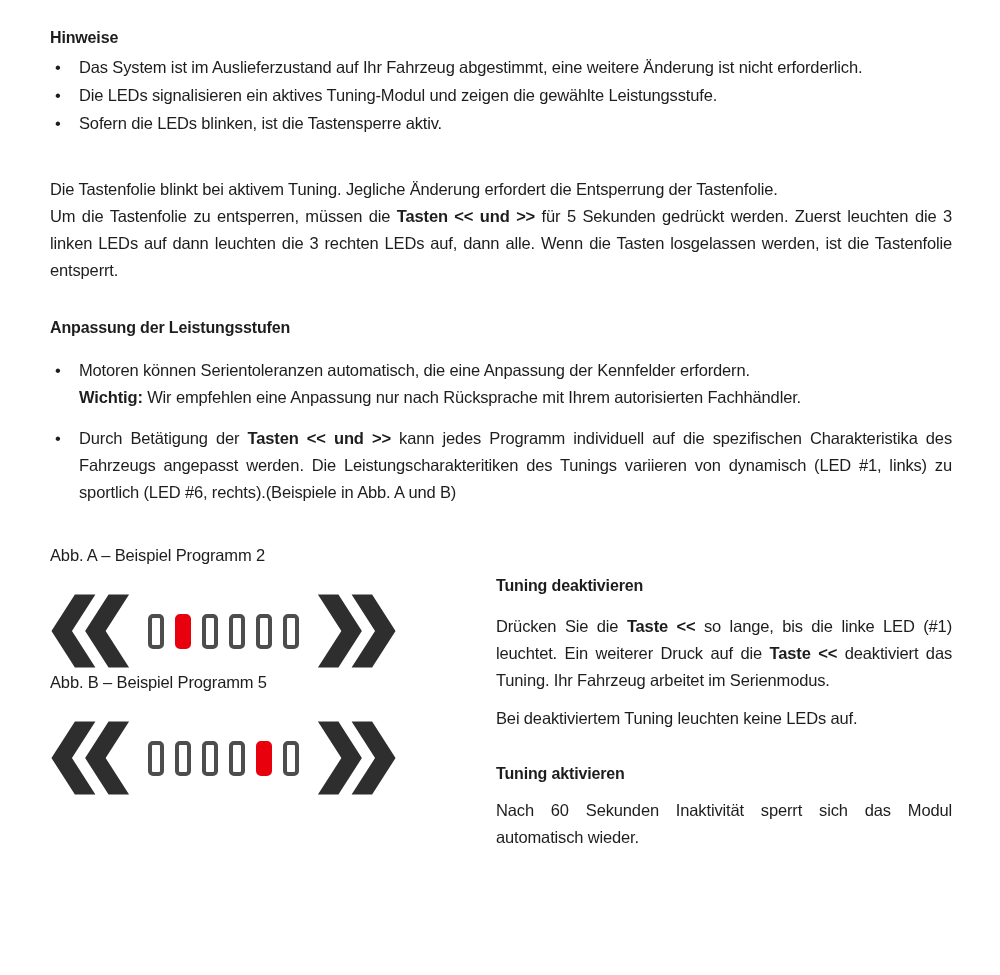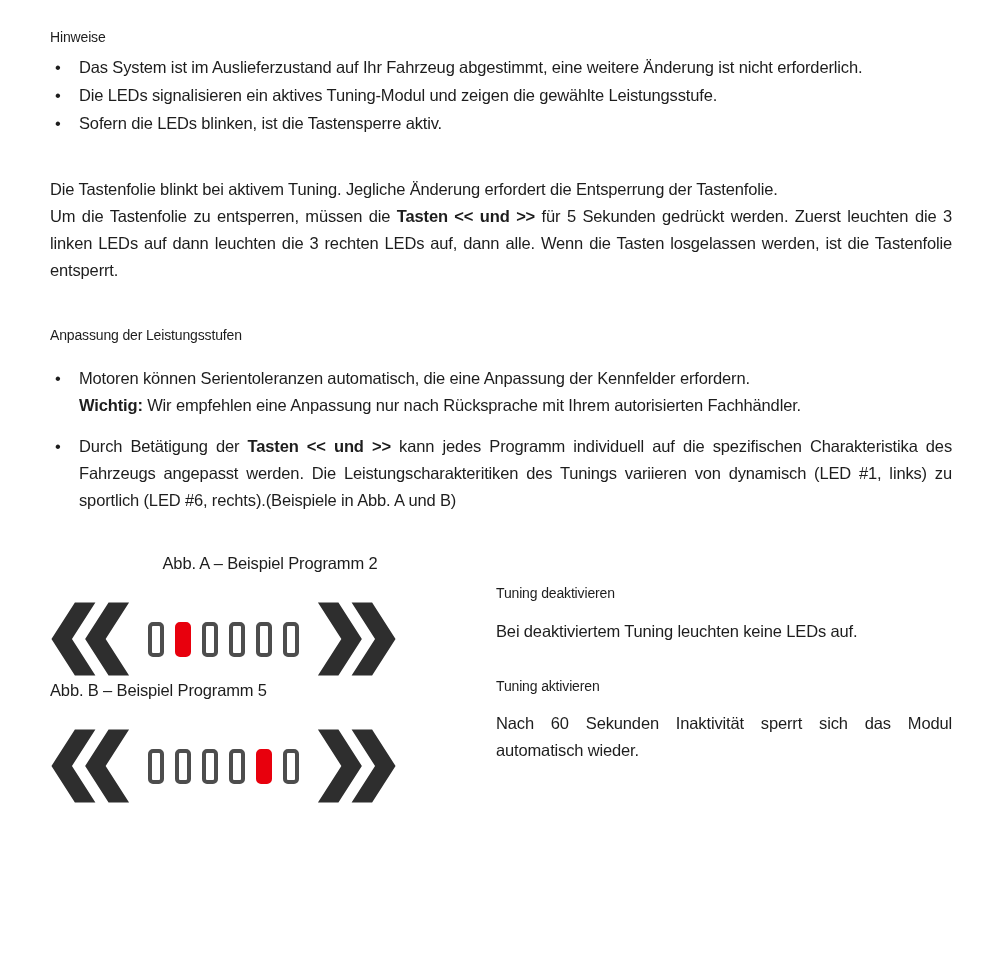--- a/index.html
+++ b/index.html
@@ -5,43 +5,43 @@
   * { margin:0; padding:0; box-sizing:border-box; }
   html,body { background:#ffffff; }
   body {
     width:1000px; height:975px; overflow:hidden;
     color:#1d1d1d;
     font-family:"Liberation Sans","DejaVu Sans",sans-serif;
     font-size:16.5px; line-height:27px; letter-spacing:-0.15px;
   }
   .page { padding:24px 48px 0 50px; }
 
-  .heading { font-size:14px; font-weight:400; }
+  .heading { font-size:16px; font-weight:700; }
   .justify { text-align:justify; }
 
   
   .bullet-list { margin-top:3px; }
   .bullet-item { display:flex; }
   .bullet-item + .bullet-item { margin-top:1px; }
   .bullet-marker { flex:none; width:29px; padding-left:5px; }
   .bullet-text { flex:1; }
 
   
   .sec-entsperren { margin-top:26px; }
   .sec-entsperren .para-block { margin-top:39px; }
-  .sec-anpassung { margin-top:38px; }
+  .sec-anpassung { margin-top:30px; }
   .sec-anpassung .bullet-list { margin-top:16px; }
   .sec-anpassung .bullet-item.second { margin-top:14px; }
 
   
   .columns { display:flex; margin-top:30px; }
   .col-left { flex:none; width:440px; }
   .col-right { flex:1; padding-left:6px; }
 
-  .fig-a-label { margin-top:6px;text-align:center; }
+  .fig-a-label { margin-top:6px; }
   .fig-b-label { }
   .diagram { margin-top:24px; display:flex; align-items:center; gap:16px; height:76px; }
 
   .chevrons { width:82px; height:74px; flex:none; color:var(--chevron,#2e2e2e); }
   .chevrons.right { transform:scaleX(-1); }
 
   .leds { display:flex; gap:11px; align-items:center; }
   .led { width:16px; height:35px; border:4px solid var(--led-border,#4d4d4d); border-radius:5px; background:#fff; }
   .led.on { background:var(--led-red,#e8000d); border-color:var(--led-red,#e8000d); }
 
@@ -144,20 +144,21 @@
             <div class="led"></div>
           </div>
         <svg class="chevrons right" viewBox="0 0 112 100">
             <use href="#dbl-chevron" fill="currentColor"></use>
           </svg>
       </div>
     </div>
 
     <div class="col-right">
       <div class="heading deactivate-heading">Tuning deaktivieren</div>
+      <p class="justify deactivate-p1"><span>Drücken Sie die </span><b>Taste &lt;&lt;</b><span> so lange, bis die linke LED (#1) leuchtet. Ein weiterer Druck auf die </span><b>Taste &lt;&lt;</b><span> deaktiviert das Tuning. Ihr Fahrzeug arbeitet im Serienmodus.</span></p>
       <p class="deactivate-p2">Bei deaktiviertem Tuning leuchten keine LEDs auf.</p>
 
       <div class="heading activate-heading">Tuning aktivieren</div>
       <p class="justify activate-p2">Nach 60 Sekunden Inaktivität sperrt sich das Modul automatisch wieder.</p>
     </div>
 
   </div>
 </div>
 
 </body></html>

